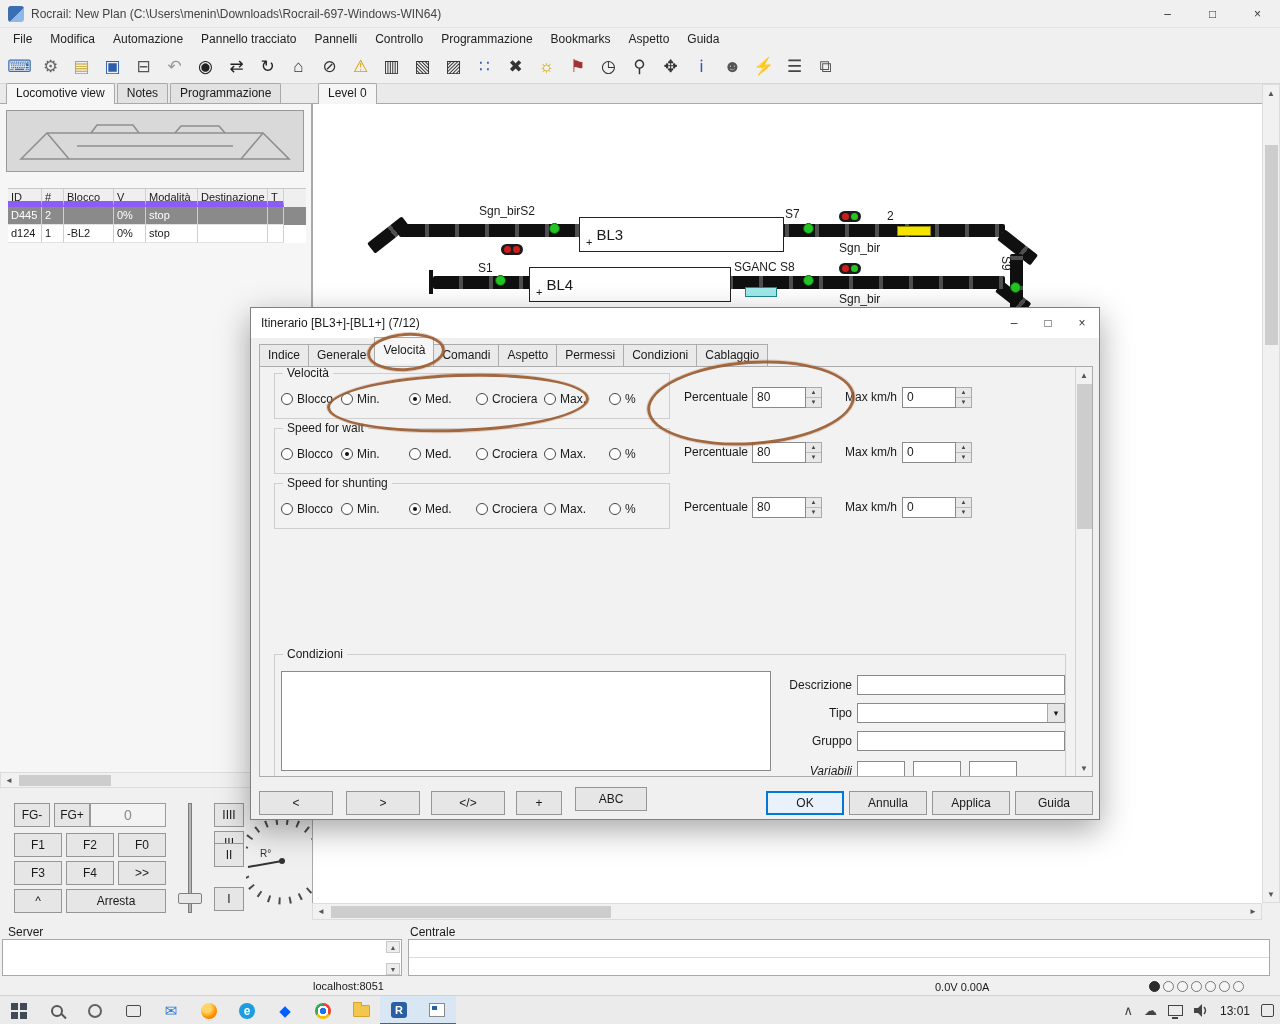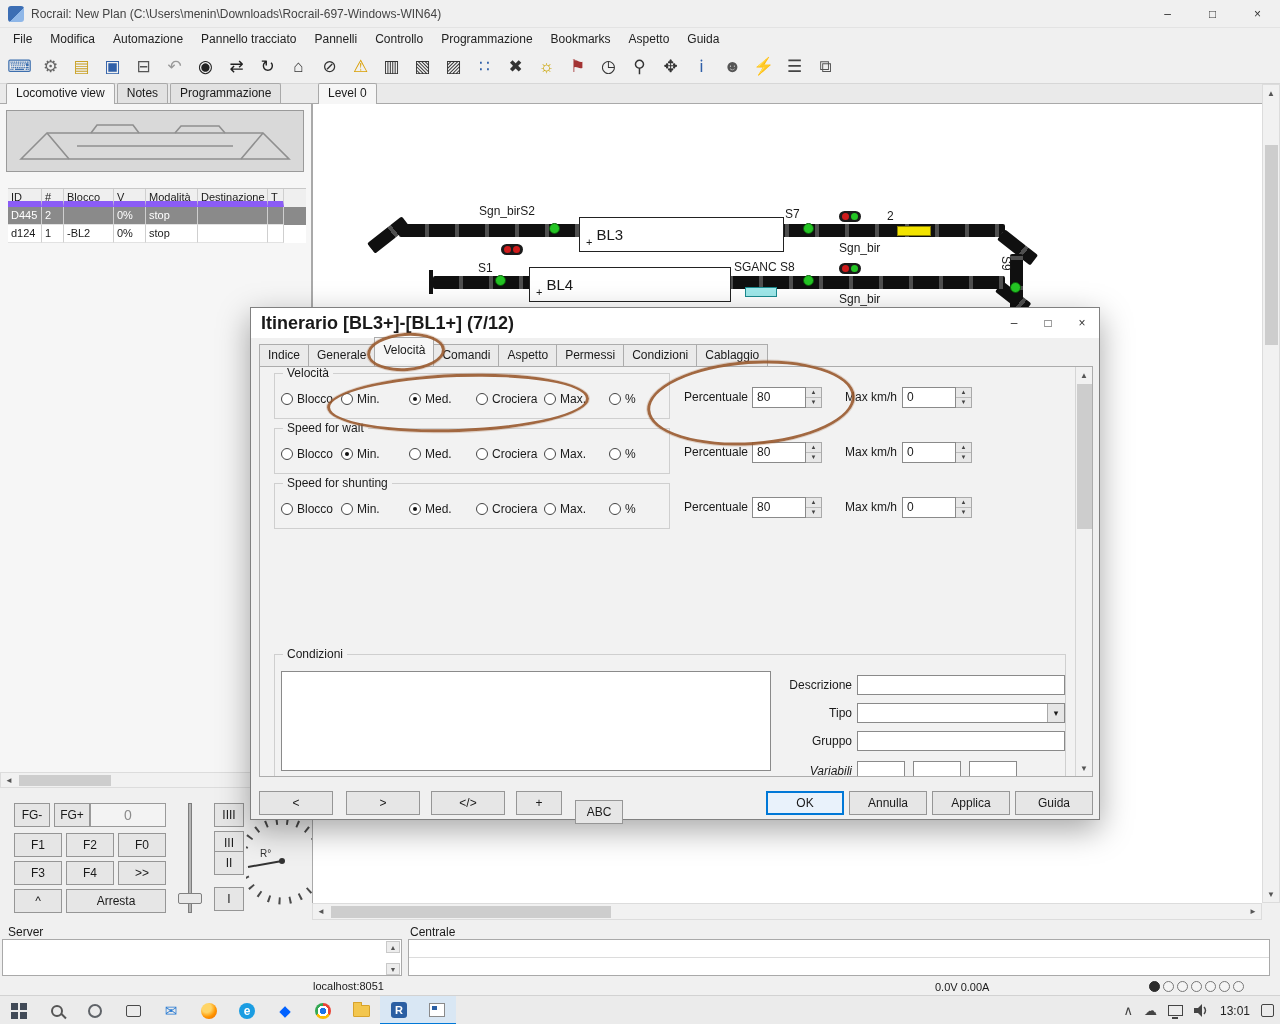--- a/index.html
+++ b/index.html
@@ -83,21 +83,21 @@
   .plab2 { position:absolute; font-size:12px; z-index:5; white-space:nowrap; }
   .yellowseg { position:absolute; background:var(--yellow); border:1px solid #8f8400; z-index:4; }
   .cyanseg { position:absolute; background:var(--cyan); border:1px solid #1a8a8f; z-index:4; }
   .bumper { position:absolute; background:#111; z-index:2; }
 
   
   #dialog { position:absolute; left:250px; top:307px; width:850px; height:513px; background:#f0f0f0;
     border:1px solid #808080; box-shadow:0 10px 30px rgba(0,0,0,.35); z-index:40; }
   .dlg-title { position:absolute; left:0; top:0; width:100%; height:30px; background:#fff;
     display:flex; align-items:center; padding-left:10px; }
-  .dlg-title-text { flex:1; font-size:18px;font-weight:bold; }
+  .dlg-title-text { flex:1; font-size:12px; }
   .dlg-wc { width:34px; height:29px; display:flex; align-items:center; justify-content:center;
     color:#333; font-size:12px; }
   #dialog-tabs { position:absolute; left:8px; top:36px; height:23px; display:flex; align-items:flex-end; }
   .dtab { padding:3px 8px 4px; background:#eaeaea; border:1px solid #acacac; margin-right:-1px;
     font-size:12px; white-space:nowrap; }
   .dtab.active { background:#f6f6f6; position:relative; top:-3px; padding-top:5px; padding-bottom:6px;
     z-index:2; border-bottom:1px solid #f6f6f6; }
   #dlg-content { position:absolute; left:8px; top:58px; width:834px; height:411px; background:#f2f2f2;
     border:1px solid #acacac; }
   #dlg-scroll { position:absolute; left:0; top:0; width:816px; height:409px; overflow:hidden; }
@@ -360,21 +360,21 @@
     <span class="btn" style="left: 14px; top: 38px; width: 48px;">F1</span>
     <span class="btn" style="left: 66px; top: 38px; width: 48px;">F2</span>
     <span class="btn" style="left: 118px; top: 38px; width: 48px;">F0</span>
     <span class="btn" style="left: 14px; top: 66px; width: 48px;">F3</span>
     <span class="btn" style="left: 66px; top: 66px; width: 48px;">F4</span>
     <span class="btn" style="left: 118px; top: 66px; width: 48px;">&gt;&gt;</span>
     <span class="btn" style="left: 14px; top: 94px; width: 48px;">^</span>
     <span class="btn" style="left: 66px; top: 94px; width: 100px;">Arresta</span>
     <span class="btn" style="left: 214px; top: 8px; width: 30px;">IIII</span>
     <span class="btn" style="left: 214px; top: 36px; width: 30px;">III</span>
-    <span class="btn" style="left: 214px; top: 56px; width: 30px;">II</span>
+    <span class="btn" style="left: 214px; top: 48px; width: 30px;">II</span>
     <span class="btn" style="left: 214px; top: 92px; width: 30px;">I</span>
   </div>
 
 <div id="plan-tabs">
   <span class="tab active">Level 0</span>
 </div>
 <div id="plan-canvas">
 
   <div class="track" style="left:86px;top:120px;width:606px;"></div>
   <div class="track diag" style="left:58px;top:138px;width:44px;transform:rotate(-38deg);"></div>
@@ -607,21 +607,21 @@
     </div>
   </div>
 
   <div class="ell" style="left:116px;top:25px;width:78px;height:38px;transform:rotate(-4deg);"></div>
   <div class="ell" style="left:76px;top:66px;width:262px;height:58px;transform:rotate(-2deg);"></div>
   <div class="ell" style="left:396px;top:53px;width:208px;height:84px;transform:rotate(-4deg);"></div>
 <span class="btn" style="left: 8px; top: 483px; width: 74px;">&lt;</span>
     <span class="btn" style="left: 95px; top: 483px; width: 74px;">&gt;</span>
     <span class="btn" style="left: 180px; top: 483px; width: 74px;">&lt;/&gt;</span>
     <span class="btn" style="left: 265px; top: 483px; width: 46px;">+</span>
-    <span class="btn" style="left: 324px; top: 492px; width: 48px;">ABC</span>
+    <span class="btn" style="left: 324px; top: 479px; width: 72px;">ABC</span>
     <span class="btn primary" style="left: 515px; top: 483px; width: 78px;">OK</span>
     <span class="btn" style="left: 598px; top: 483px; width: 78px;">Annulla</span>
     <span class="btn" style="left: 681px; top: 483px; width: 78px;">Applica</span>
     <span class="btn" style="left: 764px; top: 483px; width: 78px;">Guida</span>
   </div>
 
 <span class="slabel" style="left:8px;top:925px;text-align:right;">Server</span>
 <div class="sbox" style="left:2px;top:939px;width:400px;height:37px;">
   <div class="mini-sb">
     <span class="msa">▲</span>

